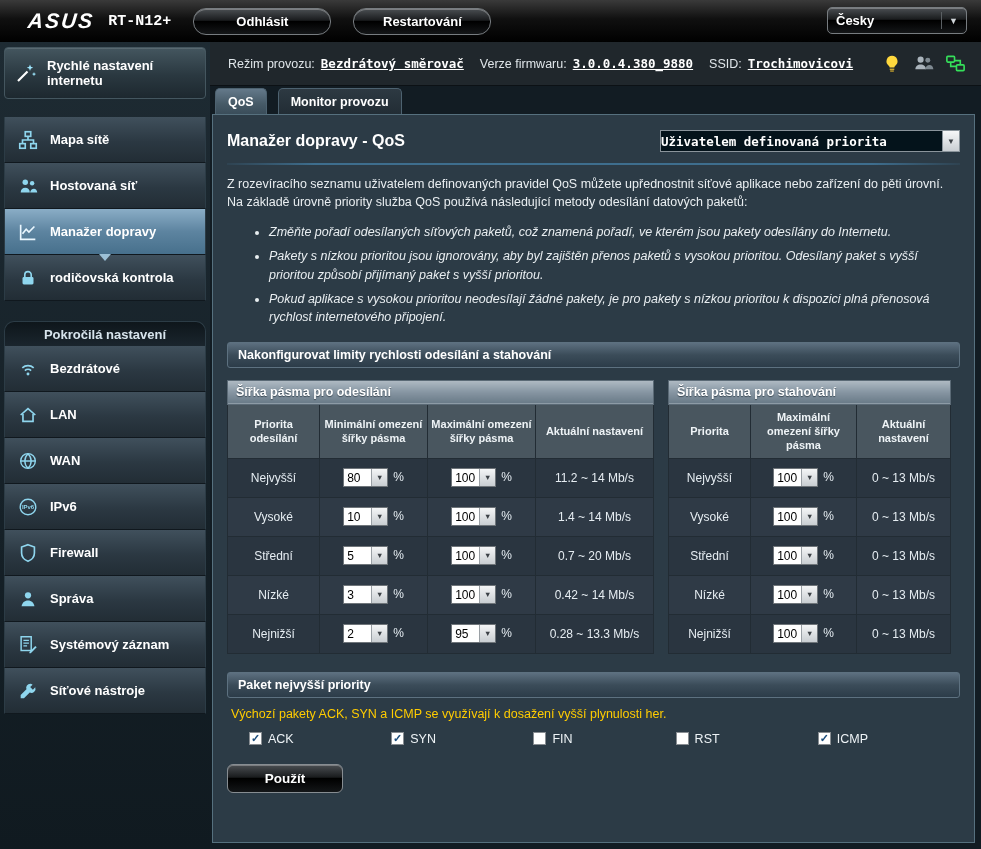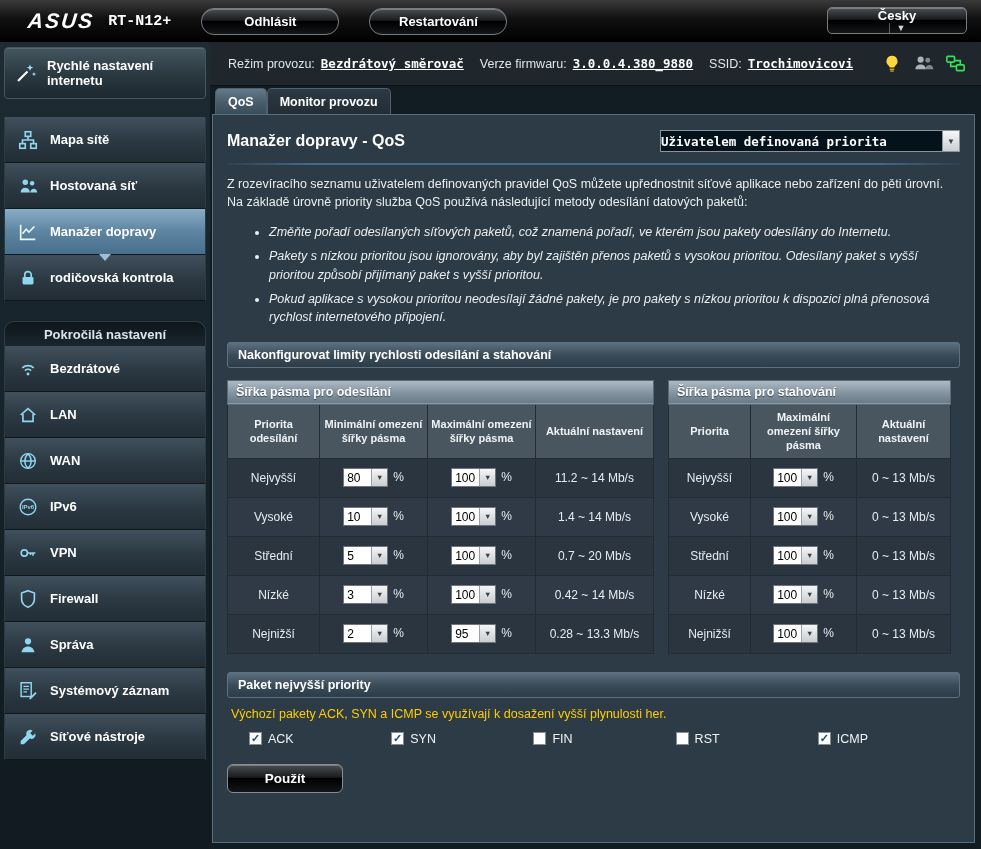--- a/index.html
+++ b/index.html
@@ -6,28 +6,28 @@
   body { background:#0a0f13; font-family:"Liberation Sans", sans-serif; }
   .page { position:relative; width:981px; height:849px; background:#121c23; overflow:hidden; }
 
   
   .topbar { position:absolute; left:0; top:0; width:981px; height:42px;
     background:linear-gradient(180deg,#3a3a3a 0%,#101010 45%,#000 100%);
     display:flex; align-items:center; z-index:5; }
   .logo { font-size:21px; font-weight:800; font-style:italic; letter-spacing:2px;
     color:#fff; margin-left:28px; transform:skew(-6deg); }
   .model { color:#fff; font-weight:bold; font-size:15px; margin-left:14px;font-family:Liberation Mono, monospace; }
-  .topbtn { height:27px; min-width:138px; margin-left:30px; border:1px solid #777c80;
+  .topbtn { height:27px; min-width:138px; margin-left:22px; border:1px solid #777c80;
     border-radius:13px; color:#fff; font-weight:bold; font-size:13px;
     background:linear-gradient(180deg,#4a4e52 0%,#1a1c1e 45%,#000 50%,#141618 100%);
     box-shadow:inset 0 1px 0 rgba(255,255,255,.28); display:flex; align-items:center; justify-content:center; cursor:pointer; }
   .langbtn { position:absolute; right:14px; top:7px; height:27px; width:140px;
     border:1px solid #777c80; border-radius:5px; color:#fff; font-weight:bold; font-size:13px;
     background:linear-gradient(180deg,#4a4e52 0%,#1a1c1e 45%,#000 50%,#141618 100%);
-    box-shadow:inset 0 1px 0 rgba(255,255,255,.28); display:flex; align-items:center; justify-content:space-between; padding:0 8px; cursor:pointer;flex-direction:column; }
+    box-shadow:inset 0 1px 0 rgba(255,255,255,.28); display:flex; align-items:center; justify-content:space-between; padding:0 8px; cursor:pointer; }
   .langbtn .arrow { font-size:9px; color:#cfd4d8; border-left:1px solid #5a5f63; padding-left:7px; height:17px; display:flex; align-items:center; }
 
   
   .sidebar { position:absolute; left:0; top:42px; width:210px; height:807px;
     background:linear-gradient(180deg,#1e2b33 0%,#152027 60%,#101a20 100%); padding:5px 4px 0 4px; }
   .quick { display:flex; align-items:center; gap:8px; height:52px; padding-left:8px;
     border:1px solid #44565f; border-radius:4px; cursor:pointer;
     background:linear-gradient(180deg,#44565f 0%,#2a3840 55%,#1d282f 100%);
     box-shadow:inset 0 1px 0 rgba(255,255,255,.12); margin-bottom:18px; }
   .quick .lbl { color:#fff; font-weight:bold; font-size:13px; line-height:15px; width:130px; }
@@ -49,21 +49,21 @@
   
   .main { position:absolute; left:210px; top:42px; width:771px; height:807px; }
   .infobar { height:44px; background:#20272c; border-bottom:1px solid #0c1115;
     display:flex; align-items:center; padding:0 14px 0 18px; gap:6px; }
   .infobar .lab { color:#dfe5e9; font-size:12.5px; white-space:nowrap; }
   .infobar .val { color:#fff; font-size:12.5px; font-weight:bold; text-decoration:underline;
     font-family:"DejaVu Sans Mono", monospace; margin-right:10px; white-space:nowrap; cursor:pointer; }
   .infoicons { margin-left:auto; display:flex; align-items:center; gap:9px; }
   .infoicons span { display:flex; cursor:pointer; }
 
-  .tabs { height:28px; display:flex; align-items:flex-end; padding-left:5px; gap:0; background:transparent; }
+  .tabs { height:28px; display:flex; align-items:flex-end; padding-left:5px; gap:11px; background:transparent; }
   .tab { height:26px; padding:0 12px; display:flex; align-items:center; color:#fff; font-weight:bold;
     font-size:12.5px; border:1px solid #4d6270; border-bottom:0; border-radius:5px 5px 0 0; cursor:pointer;
     background:linear-gradient(180deg,#2d3942 0%,#222d35 100%); }
   .tab.active { background:linear-gradient(180deg,#64798a 0%,#45596674 60%,#3a4d5a 100%); background-color:#475b68; }
 
   .panel { margin:0 6px 6px 2px; height:729px; background:#2c3b46; border:1px solid #56707e;
     border-radius:0; padding:12px 14px; overflow:hidden; }
   .titlerow { display:flex; align-items:center; justify-content:space-between; height:28px; }
   .ptitle { color:#fff; font-weight:bold; font-size:16px; }
   .bigselect { display:inline-flex; align-items:center; height:22px; width:300px; cursor:pointer;
@@ -212,29 +212,20 @@
       <span class="lbl">WAN</span>
     </div>
     <div class="navitem">
       <span class="icn">
         <svg width="22" height="22" viewBox="0 0 24 24">
             <circle cx="12" cy="12" r="8.5" fill="none" stroke="#8fd6ee" stroke-width="1.5"></circle>
             <text x="12" y="14.5" font-size="6.5" text-anchor="middle" fill="#8fd6ee" font-weight="bold" font-family="sans-serif">IPv6</text>
           </svg>
       </span>
       <span class="lbl">IPv6</span>
-    </div>
-    <div class="navitem">
-      <span class="icn">
-        <svg width="22" height="22" viewBox="0 0 24 24" fill="none" stroke="#8fd6ee" stroke-width="1.8">
-            <circle cx="8" cy="12" r="3.4"></circle>
-            <path d="M11.5 12H20M17.5 12v3M14.8 12v2.3"></path>
-          </svg>
-      </span>
-      <span class="lbl">VPN</span>
     </div>
     <div class="navitem">
       <span class="icn">
         <svg width="22" height="22" viewBox="0 0 24 24" fill="none" stroke="#8fd6ee" stroke-width="1.8">
             <path d="M12 3l7 2.5V12c0 4.5-3 7.5-7 9-4-1.5-7-4.5-7-9V5.5z"></path>
           </svg>
       </span>
       <span class="lbl">Firewall</span>
     </div>
     <div class="navitem">

